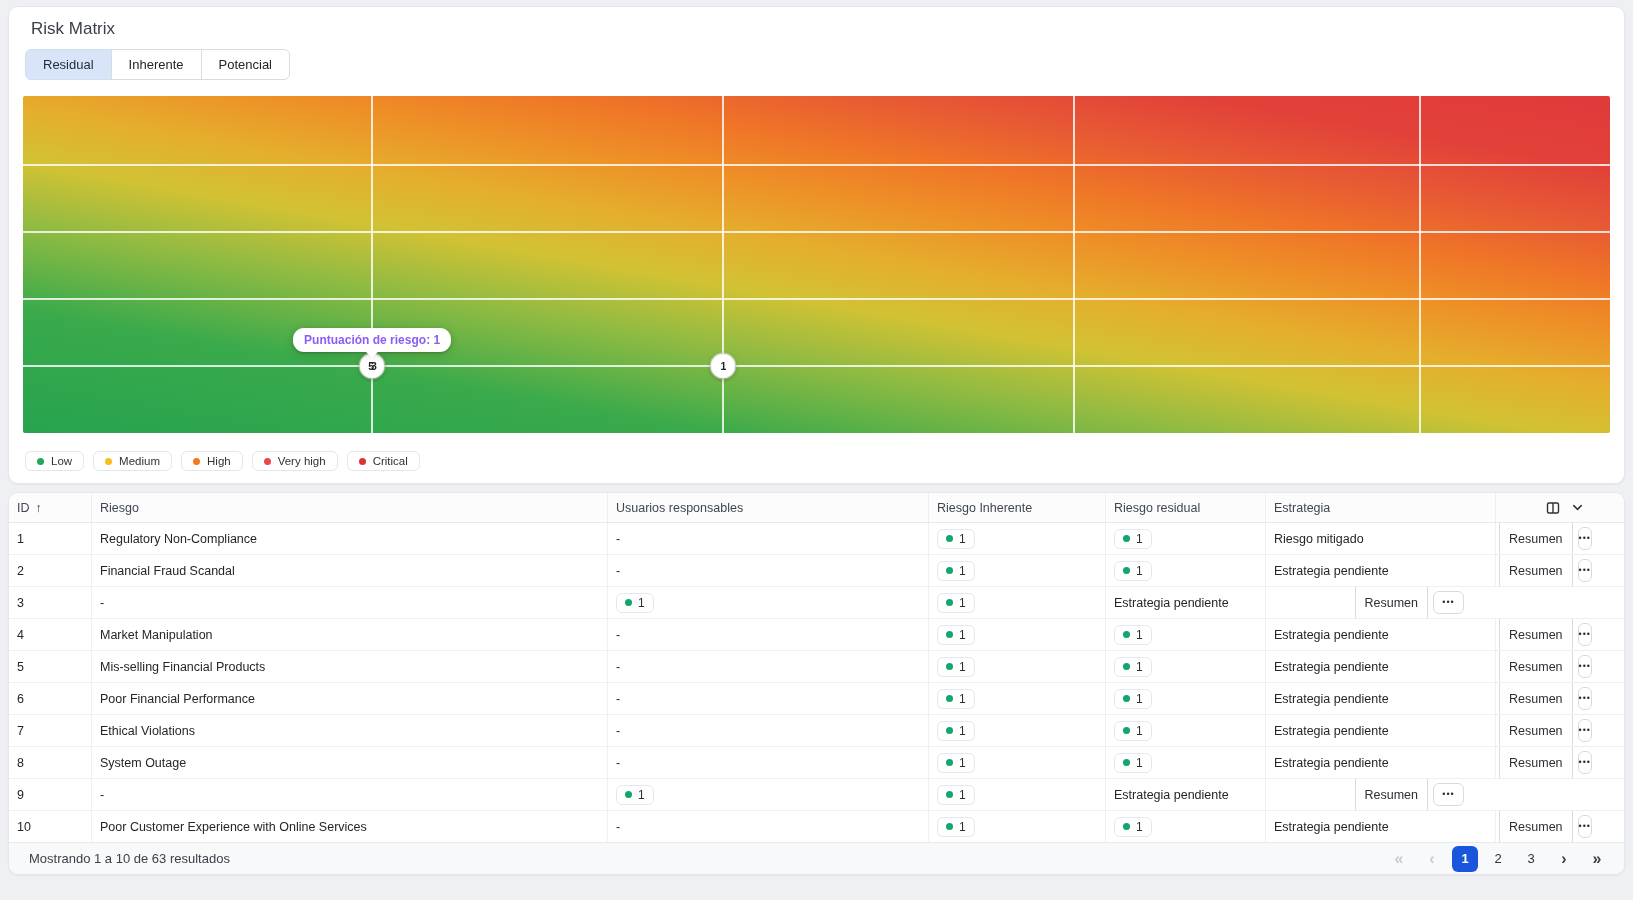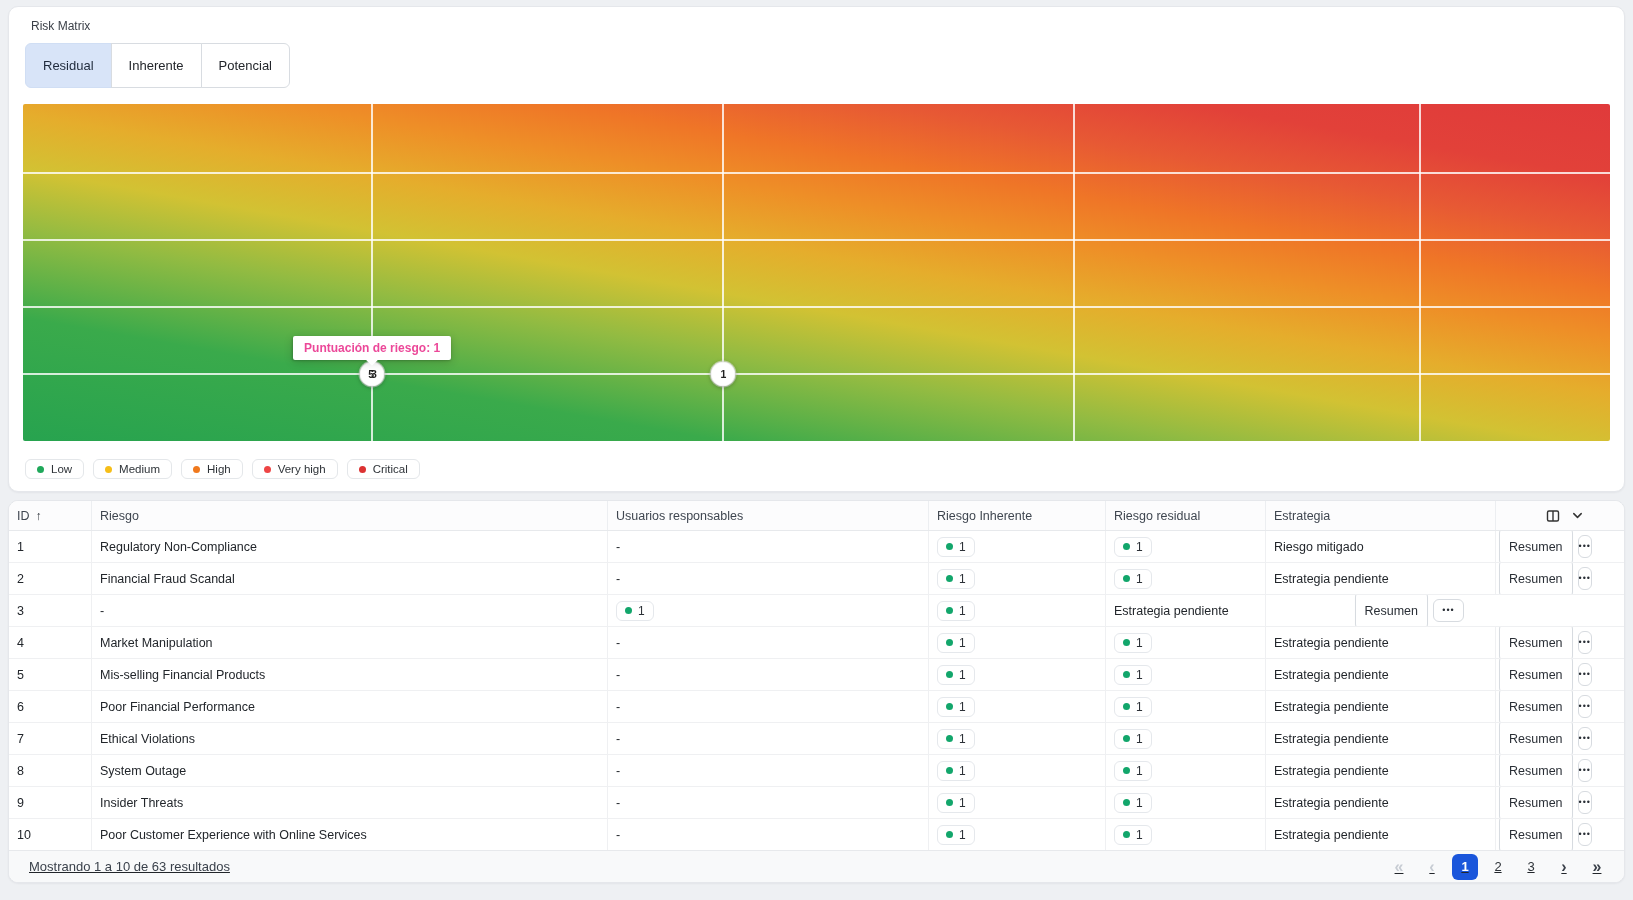--- a/index.html
+++ b/index.html
@@ -12,24 +12,24 @@
   }
   .card {
     margin: 6px 8px 0;
     background: #fff;
     border: 1px solid #e5e7eb;
     border-radius: 10px;
     box-shadow: 0 1px 2px rgba(16,24,40,.05);
   }
   
   .card-matrix { padding: 12px 14px 12px; }
-  .card-title { font-size: 12px; color: #3c4149; padding-left: 8px; }
+  .card-title { font-size: 17px; color: #3c4149; padding-left: 8px; }
   .tabs { display: inline-flex; margin-top: 10px; margin-left: 2px; }
   .tab {
-    padding: 14px 17px; font-size: 13px; font-weight: 500; color: #23262b;
+    padding: 7px 17px; font-size: 13px; font-weight: 500; color: #23262b;
     background: #fff; border: 1px solid #d8dce1; margin-left: -1px; cursor: pointer;
     font-family: "Liberation Sans", sans-serif;
   }
   .tab:first-child { border-radius: 6px 0 0 6px; margin-left: 0; }
   .tab:last-child { border-radius: 0 6px 6px 0; }
   .tab.active { background: #d8e4f8; border-color: #d0def4; color: #1f2a3c; }
   .matrix {
     position: relative; margin-top: 16px; height: 337px;
     border-radius: 2px; overflow: hidden;
   }
@@ -38,22 +38,22 @@
   .point {
     position: absolute; width: 25px; height: 25px; border-radius: 50%;
     background: #fff; transform: translate(-50%,-50%); z-index: 3;
     display: flex; align-items: center; justify-content: center;
     box-shadow: 0 1px 4px rgba(0,0,0,.35), 0 0 0 1px rgba(255,255,255,.55);
     border: 1px solid rgba(0,0,0,.08); cursor: pointer;
   }
   .point span { font-size: 10.5px; font-weight: 700; color: #222; letter-spacing: -3px; margin-left: -2px; }
   .tooltip {
     position: absolute; z-index: 5; transform: translate(-50%, calc(-100% - 14px));
-    background: #fff; border-radius: 2px; padding: 5px 11px; white-space: nowrap;
-    font-size: 12px; font-weight: 700; color: #ec4899;
+    background: #fff; border-radius: 11px; padding: 5px 11px; white-space: nowrap;
+    font-size: 12px; font-weight: 700; color: #8b5cf6;
     box-shadow: 0 1px 2px rgba(0,0,0,.18), 0 2px 10px rgba(0,0,0,.18);
   }
   .tooltip::after {
     content: ""; position: absolute; left: 50%; bottom: -4px;
     width: 9px; height: 9px; background: #fff; transform: translateX(-50%) rotate(45deg);
   }
   .legend { display: flex; gap: 9px; margin-top: 18px; margin-left: 2px; }
   .chip {
     display: inline-flex; align-items: center; gap: 7px; padding: 3px 11px;
     background: #fff; border: 1px solid #e4e7ea; border-radius: 6px;
@@ -85,21 +85,21 @@
     border: 1px solid #d7dbe0; border-radius: 6px; cursor: pointer;
     box-shadow: 0 1px 1px rgba(16,24,40,.04); font-family: "Liberation Sans", sans-serif;
   }
   .btn-more {
     width: 31px; height: 23px; background: #fff; border: 1px solid #d7dbe0; border-radius: 6px;
     font-size: 9px; letter-spacing: 1px; color: #2a2f36; cursor: pointer;
     display: inline-flex; align-items: center; justify-content: center; padding-bottom: 2px;
   }
   .tfoot {
     height: 32px; display: flex; align-items: center; justify-content: space-between;
-    background: #f8f9fa; border-top: 1px solid #e7e9ec; padding: 0 14px 0 20px; text-decoration: underline;
+    background: #f8f9fa; border-top: 1px solid #e7e9ec; padding: 0 14px 0 20px;
   }
   .summary { font-size: 13px; color: #3a414b; }
   .pager { display: flex; align-items: center; gap: 7px; }
   .pages { display: flex; align-items: center; gap: 7px; }
   .pg, .nav {
     min-width: 26px; height: 26px; border: none; background: transparent; border-radius: 6px;
     display: inline-flex; align-items: center; justify-content: center;
     font-size: 13px; color: #2e3338; cursor: pointer; font-family: "Liberation Sans", sans-serif;
   }
   .pg.active { background: #1a56db; color: #fff; font-weight: 600; }
@@ -363,21 +363,20 @@
       </span>
     </div>
     <div class="td c-estrategia">Estrategia pendiente</div>
     <div class="td">
       <button class="btn-resumen">Resumen</button>
       <button class="btn-more">•••</button>
     </div>
   </div>
       <div class="tr">
     <div class="td c-id">9</div>
-    <div class="td c-riesgo">Insider Threats</div>
     <div class="td c-usuarios">-</div>
     <div class="td">
       <span class="badge">
         <span class="dot" style="background: rgb(18, 166, 107);"></span>
         <span class="c-inh">1</span>
       </span>
     </div>
     <div class="td">
       <span class="badge">
         <span class="dot" style="background: rgb(18, 166, 107);"></span>

